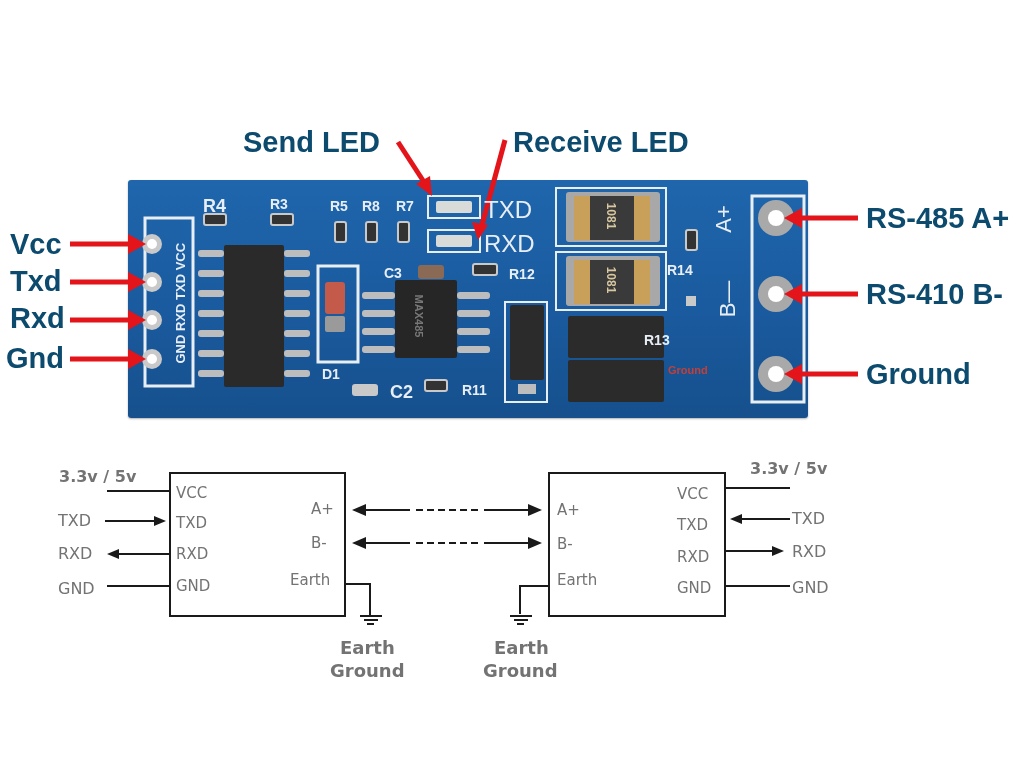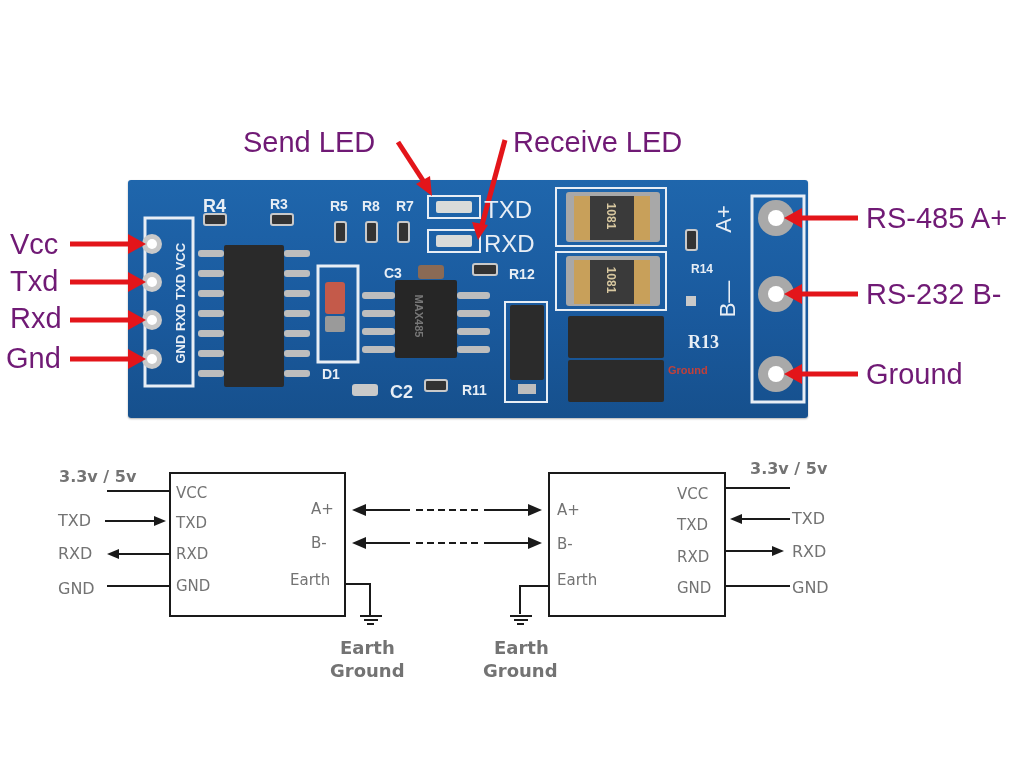--- a/index.html
+++ b/index.html
@@ -1,18 +1,18 @@
 <!DOCTYPE html>
 <html><head>
 <meta charset="utf-8">
 <style>
   html,body{margin:0;padding:0;background:#ffffff;}
   body{width:1024px;height:768px;position:relative;overflow:hidden;font-family:"Liberation Sans",sans-serif;}
   .abs{position:absolute;}
-  .lbl{position:absolute;color:#701a75;font-weight:normal;font-family:"Liberation Sans",sans-serif;white-space:nowrap;}
+  .lbl{position:absolute;color:#0c4a6e;font-weight:bold;font-family:"Liberation Sans",sans-serif;white-space:nowrap;}
   .silk{position:absolute;color:#e8eef5;font-family:"Liberation Sans",sans-serif;font-weight:bold;white-space:nowrap;}
   .schem{position:absolute;color:#737373;font-family:"DejaVu Sans",sans-serif;white-space:nowrap;}
   svg{position:absolute;left:0;top:0;}
 </style>
 </head>
 <body>
 
 <div class="abs" style="left:128px;top:180px;width:680px;height:238px;background:linear-gradient(180deg,#1f66ac 0%,#1a5a9e 55%,#16508d 100%);border-radius:3px;box-shadow:0 1px 2px rgba(0,0,0,.3);"></div>
 
 <svg width="1024" height="768">
@@ -191,42 +191,42 @@
 </svg>
 
 <div class="silk" style="left:120px;top:296px;font-size:13px;transform:rotate(-90deg);transform-origin:center;width:120px;text-align:center;">GND RXD TXD VCC</div>
 <div class="silk" style="left:203px;top:196px;font-size:18px;text-align:center;">R4</div>
 <div class="silk" style="left:270px;top:196px;font-size:14px;">R3</div>
 <div class="silk" style="left:330px;top:198px;font-size:14px;">R5</div>
 <div class="silk" style="left:362px;top:198px;font-size:14px;">R8</div>
 <div class="silk" style="left:396px;top:198px;font-size:14px;">R7</div>
 <div class="silk" style="left:384px;top:265px;font-size:14px;">C3</div>
 <div class="silk" style="left:509px;top:266px;font-size:14px;">R12</div>
-<div class="silk" style="left:676px;top:262px;font-size:12px;padding-left:15px;">R14</div>
-<div class="silk" style="left:688px;top:332px;font-size:18px;font-family:Liberation Serif, serif;">R13</div>
+<div class="silk" style="left:652px;top:262px;font-size:14px;padding-left:15px;">R14</div>
+<div class="silk" style="left:644px;top:332px;font-size:14px;">R13</div>
 <div class="silk" style="left:322px;top:366px;font-size:14px;">D1</div>
 <div class="silk" style="left:390px;top:382px;font-size:18px;">C2</div>
 <div class="silk" style="left:462px;top:382px;font-size:14px;">R11</div>
 <div class="silk" style="left:484px;top:196px;font-size:24px;font-weight:normal;">TXD</div>
 <div class="silk" style="left:484px;top:230px;font-size:24px;font-weight:normal;">RXD</div>
 <div class="silk" style="left:710px;top:206px;font-size:22px;font-weight:normal;transform:rotate(-90deg);">A+</div>
 <div class="silk" style="left:710px;top:286px;font-size:22px;font-weight:normal;transform:rotate(-90deg);">B—</div>
 <div class="silk" style="left:398px;top:310px;font-size:11px;color:#777;transform:rotate(90deg);">MAX485</div>
 <div class="silk" style="left:598px;top:209px;font-size:12px;color:#d8c8a0;transform:rotate(90deg);">1081</div>
 <div class="silk" style="left:598px;top:273px;font-size:12px;color:#d8c8a0;transform:rotate(90deg);">1081</div>
 <div class="silk" style="left:668px;top:364px;font-size:11px;color:#c0403a;">Ground</div>
 
 <div class="lbl" style="left:243px;top:126px;font-size:29px;">Send LED</div>
 <div class="lbl" style="left:513px;top:126px;font-size:29px;">Receive LED</div>
 <div class="lbl" style="left:10px;top:228px;font-size:29px;">Vcc</div>
 <div class="lbl" style="left:10px;top:265px;font-size:29px;">Txd</div>
 <div class="lbl" style="left:10px;top:302px;font-size:29px;">Rxd</div>
 <div class="lbl" style="left:6px;top:342px;font-size:29px;">Gnd</div>
 <div class="lbl" style="left:866px;top:202px;font-size:29px;">RS-485 A+</div>
-<div class="lbl" style="left:866px;top:278px;font-size:29px;">RS-232 B-</div>
+<div class="lbl" style="left:866px;top:278px;font-size:29px;">RS-410 B-</div>
 <div class="lbl" style="left:866px;top:358px;font-size:29px;">Ground</div>
 
 <div class="schem" style="left:59px;top:467px;font-size:16px;font-weight:bold;">3.3v / 5v</div>
 <div class="schem" style="left:176px;top:484px;font-size:15px;">VCC</div>
 <div class="schem" style="left:176px;top:514px;font-size:15px;">TXD</div>
 <div class="schem" style="left:176px;top:545px;font-size:15px;">RXD</div>
 <div class="schem" style="left:176px;top:577px;font-size:15px;">GND</div>
 <div class="schem" style="left:311px;top:500px;font-size:15px;">A+</div>
 <div class="schem" style="left:311px;top:534px;font-size:15px;">B-</div>
 <div class="schem" style="left:290px;top:571px;font-size:15px;">Earth</div>

